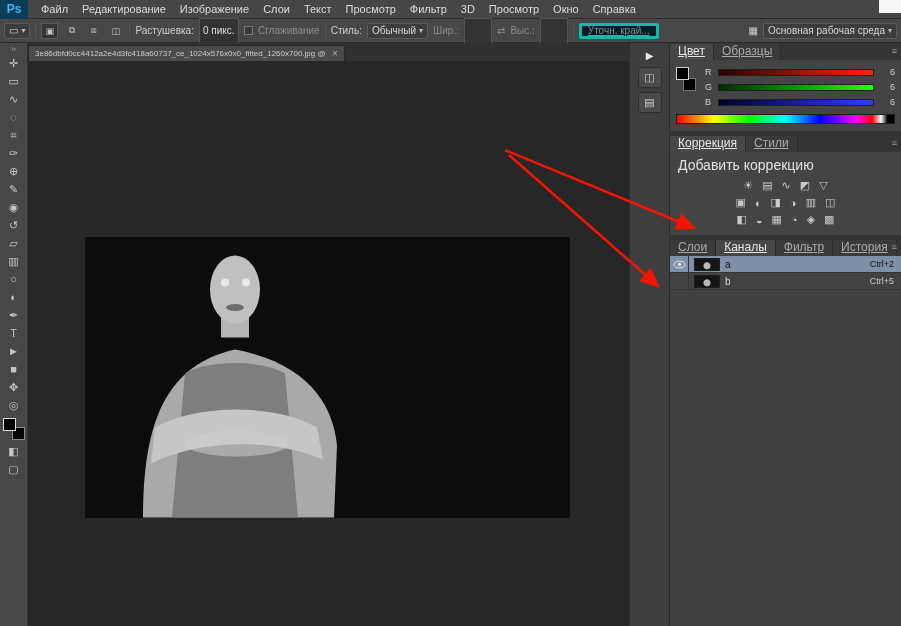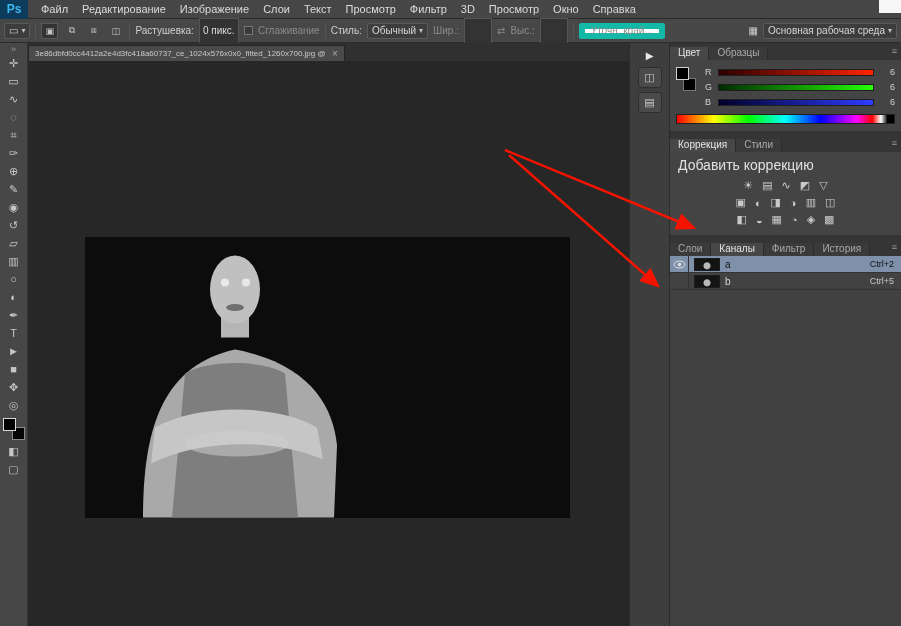--- a/index.html
+++ b/index.html
@@ -16,21 +16,21 @@
   
   .optionsbar { height:24px; background:#474747; border-bottom:1px solid #2b2b2b; display:flex; align-items:center; font-size:10px; color:#cfcfcf; padding:0 4px; gap:5px; flex:0 0 24px; }
   .sep { width:1px; height:16px; background:#383838; border-right:1px solid #555; }
   .opt-box { background:#3d3d3d; border:1px solid #5a5a5a; border-radius:2px; height:16px; display:flex; align-items:center; padding:0 4px; gap:3px; color:#d6d6d6; }
   .opt-input { background:#333333; border:1px solid #555; height:15px; min-width:40px; padding:12px 3px; display:flex; align-items:center; color:#ddd; }
   .opt-input.dim { color:#8a8a8a; min-width:28px; }
   .mode-btn { width:17px; height:16px; display:flex; align-items:center; justify-content:center; color:#c4c4c4; border:1px solid transparent; font-size:9px; }
   .mode-btn.active { background:#333; border-color:#5a5a5a; }
   .dim { color:#8b8b8b; }
   .checkbox { width:9px; height:9px; border:1px solid #777; background:#3a3a3a; display:inline-block; }
-  .refine { border:6px solid #14b8a6; background:#ffffff; color:#8b8b8b; height:16px; padding:0 6px; display:flex; align-items:center; border-radius:2px; }
+  .refine { border:3px solid #14b8a6; background:#0f172a; color:#8b8b8b; height:16px; padding:0 6px; display:flex; align-items:center; border-radius:2px;text-decoration:underline; }
   .spacer { flex:1; }
   .caret { font-size:8px; color:#bdbdbd; }
 
   
   .main { flex:1; display:flex; min-height:0; }
 
   
   .toolbar { width:28px; background:#474747; border-right:1px solid #333; display:flex; flex-direction:column; align-items:center; padding-top:1px; }
   .flyout { color:#9a9a9a; font-size:9px; height:10px; line-height:10px; }
   .tool { width:24px; height:18px; display:flex; align-items:center; justify-content:center; color:#c6c6c6; font-size:11px; cursor:default; }
@@ -49,21 +49,21 @@
 
   
   .dock-strip { width:40px; background:#3e3e3e; border-left:1px solid #2c2c2c; display:flex; flex-direction:column; align-items:center; padding-top:4px; gap:4px; }
   .collapse-btn { color:#e8e8e8; font-size:10px; height:16px; display:flex; align-items:center; }
   .strip-icon { width:24px; height:21px; background:#4a4a4a; border:1px solid #2e2e2e; border-radius:3px; color:#c9c9c9; font-size:11px; display:flex; align-items:center; justify-content:center; }
 
   
   .panels { width:232px; background:#333333; border-left:1px solid #2c2c2c; display:flex; flex-direction:column; font-size:10px; color:#d6d6d6; }
   .panel { background:#444444; margin-bottom:4px; }
   .ptabs { display:flex; background:#353535; height:17px; align-items:flex-end; position:relative; }
-  .ptab { padding:0 8px 2px; font-size:10px; color:#a9a9a9; background:#3a3a3a; border-right:1px solid #2b2b2b; cursor:default; }
+  .ptab { padding:0 8px 2px; font-size:12px; color:#a9a9a9; background:#3a3a3a; border-right:1px solid #2b2b2b; cursor:default;text-decoration:underline; }
   .ptab.active { background:#474747; color:#e5e5e5; }
   .pmenu { position:absolute; right:4px; top:3px; color:#9d9d9d; font-size:9px; }
 
   
   .color-body { display:flex; padding:7px 6px 2px; gap:7px; }
   .cp-swatches { position:relative; width:22px; height:24px; }
   .cp-fg { position:absolute; left:0; top:0; width:13px; height:13px; background:#000; border:1px solid #cfcfcf; }
   .cp-bg { position:absolute; right:2px; bottom:0; width:13px; height:13px; background:#000; border:1px solid #777; }
   .sliders { flex:1; display:flex; flex-direction:column; gap:5px; }
   .srow { display:flex; align-items:center; gap:5px; }

